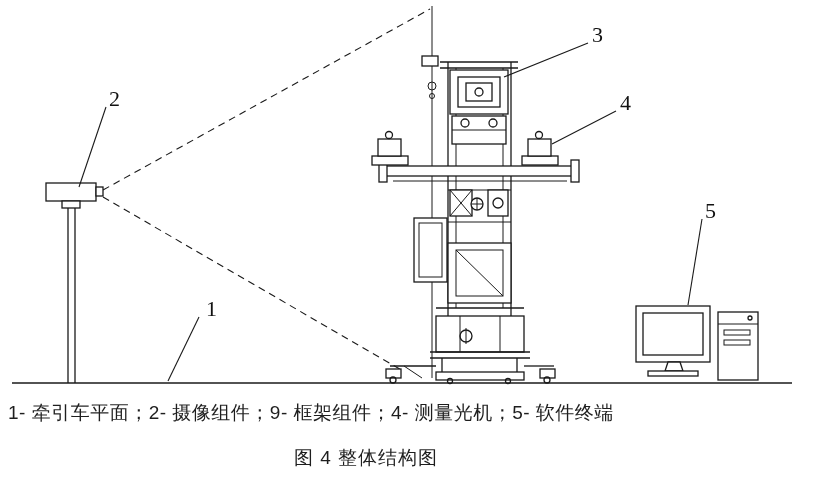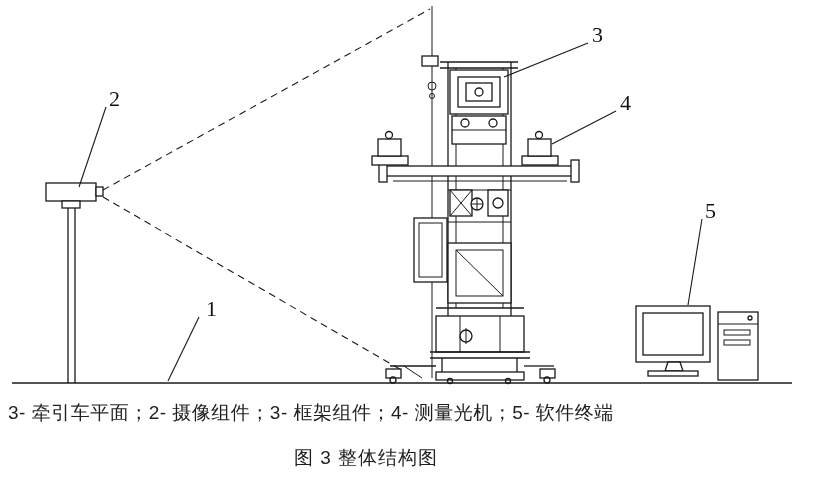--- a/index.html
+++ b/index.html
@@ -173,16 +173,16 @@
 
     <g stroke="none" fill="#111111">
       <text class="part-label" x="206" y="316">1</text>
       <text class="part-label" x="109" y="106">2</text>
       <text class="part-label" x="592" y="42">3</text>
       <text class="part-label" x="620" y="110">4</text>
       <text class="part-label" x="705" y="218">5</text>
     </g>
   </svg>
 
-  <div class="caption">3- 牵引车平面；2- 摄像组件；3- 框架组件；4- 测量光机；5- 软件终端</div>
-  <div class="fig-title">图 3 整体结构图</div>
+  <div class="caption">1- 牵引车平面；2- 摄像组件；9- 框架组件；4- 测量光机；5- 软件终端</div>
+  <div class="fig-title">图 4 整体结构图</div>
 
 </div>
 
 </body></html>

